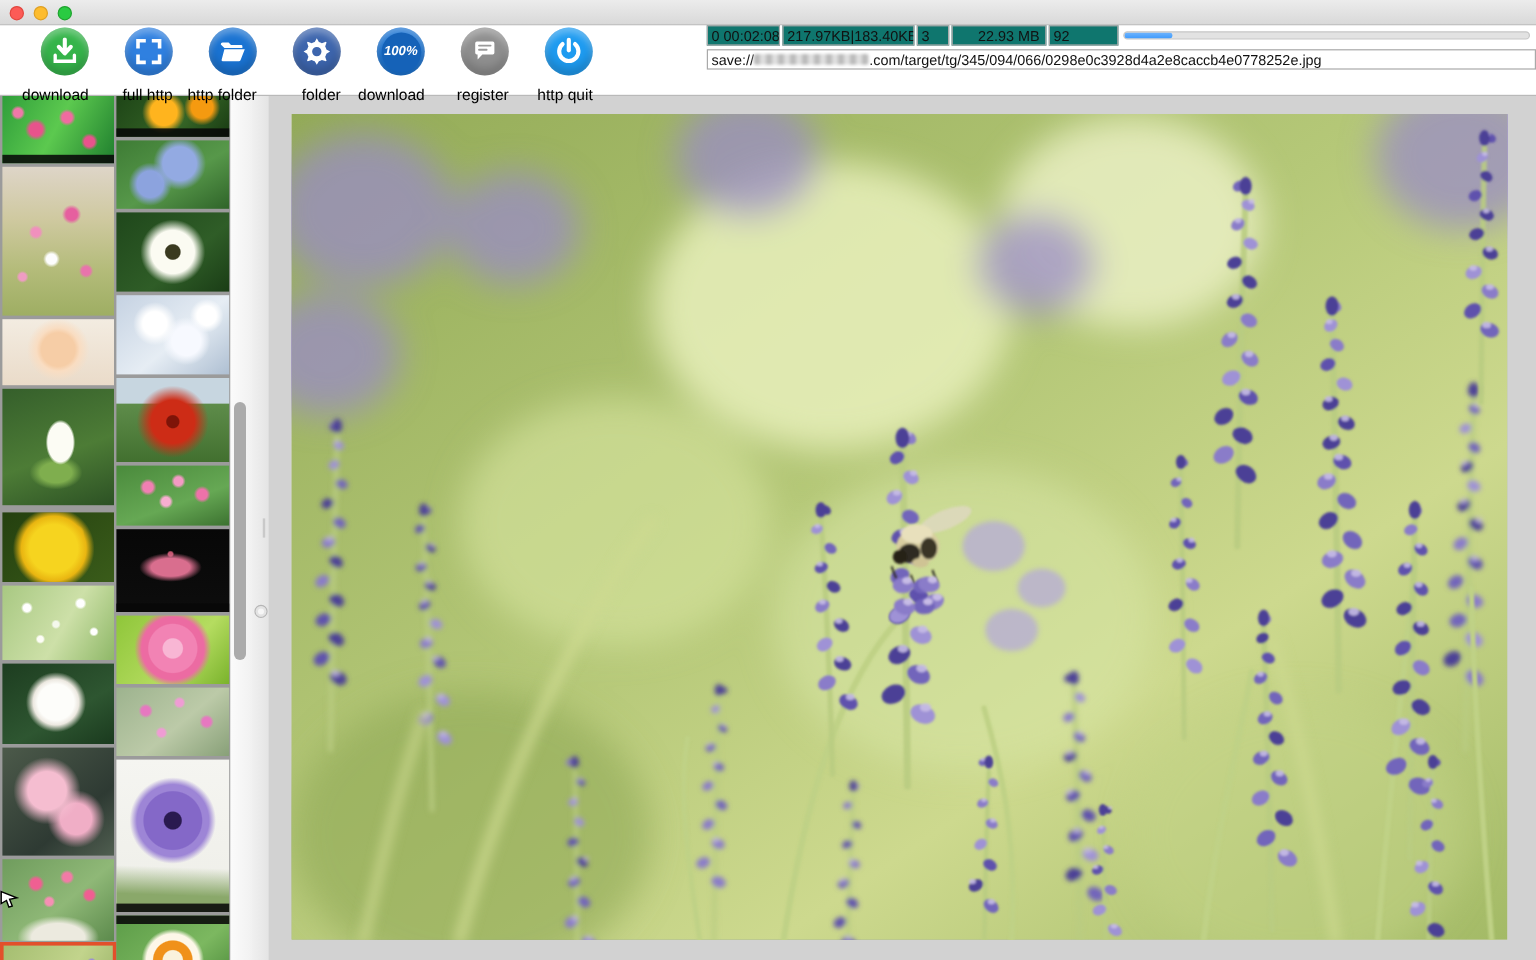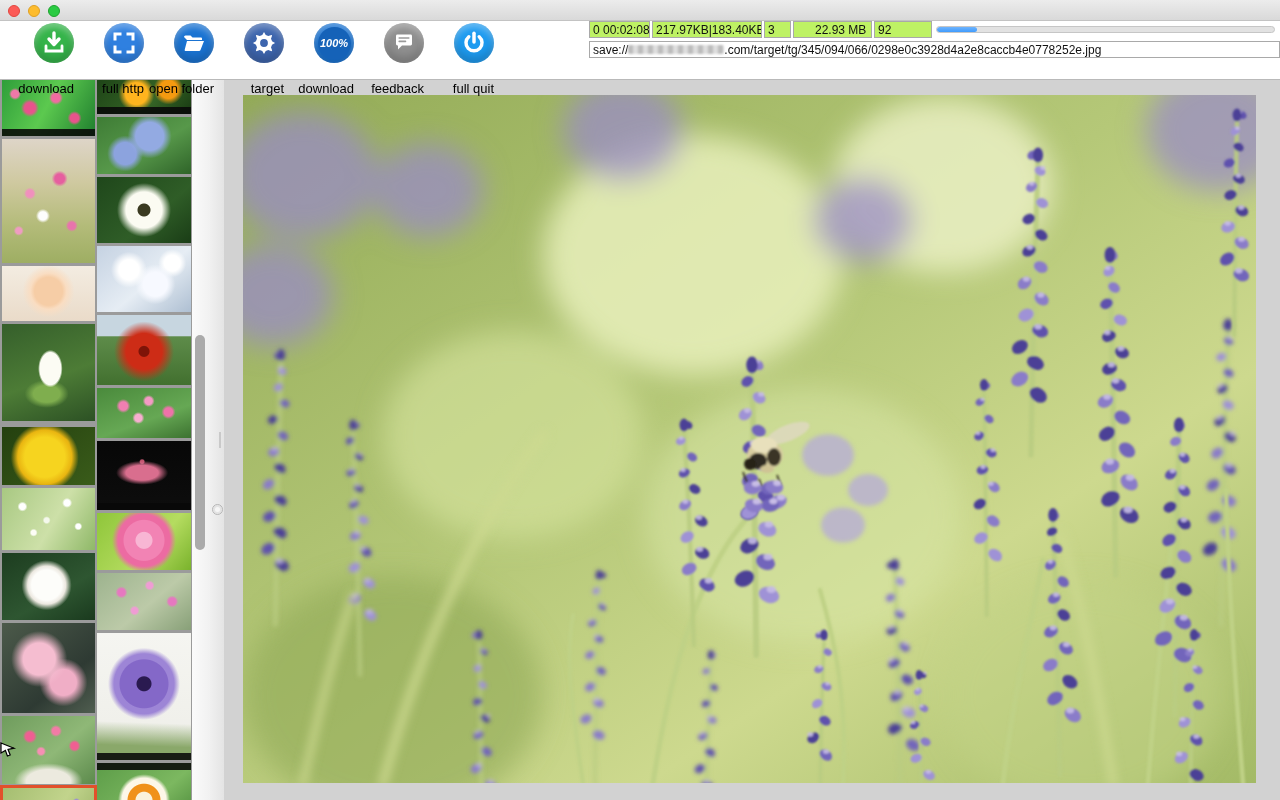--- a/index.html
+++ b/index.html
@@ -15,27 +15,27 @@
   .light.yellow { background:#fdbc2e; border:1px solid #dfa023; }
   .light.green  { background:#2acb42; border:1px solid #1ea32e; }
 
   
   .toolbar { position:absolute; left:0; top:21px; width:1280px; height:59px;
     background:#ffffff; border-bottom:1px solid #b9b9b9; z-index:4; }
   .tool-buttons { position:absolute; left:4px; top:2px; display:flex; }
   .tool-btn { width:70px; display:flex; flex-direction:column; align-items:flex-end; cursor:default; }
   .tool-btn .circ { width:40px; height:40px; border-radius:50%; display:flex; align-items:center;
     justify-content:center; box-shadow:inset 0 -6px 8px rgba(0,0,0,.18), inset 0 4px 6px rgba(255,255,255,.35); }
-  .tool-btn .lbl { font-size:13px; color:#000; margin-top:18px; white-space:nowrap; }
+  .tool-btn .lbl { font-size:13px; color:#000; margin-top:8px; white-space:nowrap; }
   .badge100 { color:#fff; font-weight:bold; font-size:11px; font-style:italic; letter-spacing:0; }
 
   
   .status-panel { position:absolute; left:589px; top:0px; width:691px; }
   .status-row { position:absolute; left:0; top:0; display:flex; align-items:center; }
-  .sfield { height:17px; background:#bef264; border:1px solid #a9a9a9; font-size:12px; color:#111;
+  .sfield { height:17px; background:#0f766e; border:1px solid #a9a9a9; font-size:12px; color:#111;
     padding:1px 3px 0 3px; margin-right:2px; overflow:hidden; white-space:nowrap; }
   .sf0{width:61px;} .sf1{width:110px;} .sf2{width:27px;} .sf3{width:79px;padding-left:21px;} .sf4{width:58px; margin-right:4px;}
   .progress-track { width:339px; height:7px; background:#e2e2e2; border:1px solid #c6c6c6;
     border-radius:4px; overflow:hidden; }
   .progress-fill { height:100%; border-radius:4px; background:linear-gradient(180deg,#64aefc,#2e8bf2); }
   .url-row { position:absolute; left:0; top:20px; width:691px; height:17px; background:#fff;
     border:1px solid #a9a9a9; font-size:12px; color:#111; padding:1px 3px 0 3px; white-space:nowrap; overflow:hidden; }
   .redacted-blob { display:inline-block; width:96px; height:9px; border-radius:2px; vertical-align:baseline;
     background:repeating-linear-gradient(90deg,#bcbcbc 0 5px,#dedede 5px 10px); filter:blur(1.2px); }
 
@@ -120,55 +120,55 @@
           </div>
           <span class="lbl">full http</span>
         </div>
         <div class="tool-btn">
           <div class="circ" style="background: rgb(26, 115, 210);">
             <svg width="24" height="24" viewBox="0 0 24 24">
               <path d="M2 6 Q2 4.5 3.5 4.5 L8.5 4.5 L10.5 6.5 L19 6.5 Q20 6.5 20 7.5 L20 9 L5 9 Z" fill="#fff"></path>
               <path d="M5 10 L22 10 L18.5 19 Q18.2 20 17 20 L3.5 20 Q2.4 20 2.7 18.8 Z" fill="#fff"></path>
             </svg>
           </div>
-          <span class="lbl">open folder</span>
+          <span class="lbl">http folder</span>
         </div>
         <div class="tool-btn">
           <div class="circ" style="background: rgb(61, 101, 173);">
             <svg width="26" height="26" viewBox="0 0 24 24">
               <path fill="#fff" d="M12 1.8 L13.6 4.6 a7.6 7.6 0 0 1 2.3 .95 L19 4.5 L19.5 5 L18.45 8.1 a7.6 7.6 0 0 1 .95 2.3 L22.2 12 L19.4 13.6 a7.6 7.6 0 0 1 -.95 2.3 L19.5 19 L19 19.5 L15.9 18.45 a7.6 7.6 0 0 1 -2.3 .95 L12 22.2 L10.4 19.4 a7.6 7.6 0 0 1 -2.3 -.95 L5 19.5 L4.5 19 L5.55 15.9 a7.6 7.6 0 0 1 -.95 -2.3 L1.8 12 L4.6 10.4 a7.6 7.6 0 0 1 .95 -2.3 L4.5 5 L5 4.5 L8.1 5.55 a7.6 7.6 0 0 1 2.3 -.95 Z M12 8.4 a3.6 3.6 0 1 0 0 7.2 a3.6 3.6 0 0 0 0 -7.2 Z"></path>
             </svg>
           </div>
-          <span class="lbl">target</span>
+          <span class="lbl">folder</span>
         </div>
         <div class="tool-btn">
           <div class="circ" style="background: rgb(26, 115, 210);">
             <div style="width: 33px; height: 33px; border-radius: 50%; background: rgb(21, 98, 184); display: flex; align-items: center; justify-content: center;">
               <span class="badge100">100%</span>
             </div>
           </div>
           <span class="lbl">download</span>
         </div>
         <div class="tool-btn">
           <div class="circ" style="background: rgb(143, 143, 143);">
             <svg width="24" height="24" viewBox="0 0 24 24">
               <path d="M4 5 Q4 3.6 5.4 3.6 L18.6 3.6 Q20 3.6 20 5 L20 13 Q20 14.4 18.6 14.4 L10 14.4 L6 18.6 L6 14.4 L5.4 14.4 Q4 14.4 4 13 Z" fill="#fff"></path>
               <path d="M7.2 7 L16.8 7 M7.2 10.4 L13.5 10.4" stroke="#9a9a9a" stroke-width="1.6" stroke-linecap="round"></path>
             </svg>
           </div>
-          <span class="lbl">feedback</span>
+          <span class="lbl">register</span>
         </div>
         <div class="tool-btn">
           <div class="circ" style="background: rgb(30, 155, 240);">
             <svg width="26" height="26" viewBox="0 0 24 24">
               <path d="M12 3 L12 11" stroke="#fff" stroke-width="3.2" stroke-linecap="round"></path>
               <path d="M7.2 6.2 a7.4 7.4 0 1 0 9.6 0" stroke="#fff" stroke-width="3.2" fill="none" stroke-linecap="round"></path>
             </svg>
           </div>
-          <span class="lbl">full quit</span>
+          <span class="lbl">http quit</span>
         </div>
       </div>
 
     <div class="status-panel">
       <div class="status-row" id="status-row">
           <div class="sfield sf0">0 00:02:08</div>
           <div class="sfield sf1">217.97KB|183.40KB</div>
           <div class="sfield sf2">3</div>
           <div class="sfield sf3">22.93 MB</div>
           <div class="sfield sf4">92</div>

